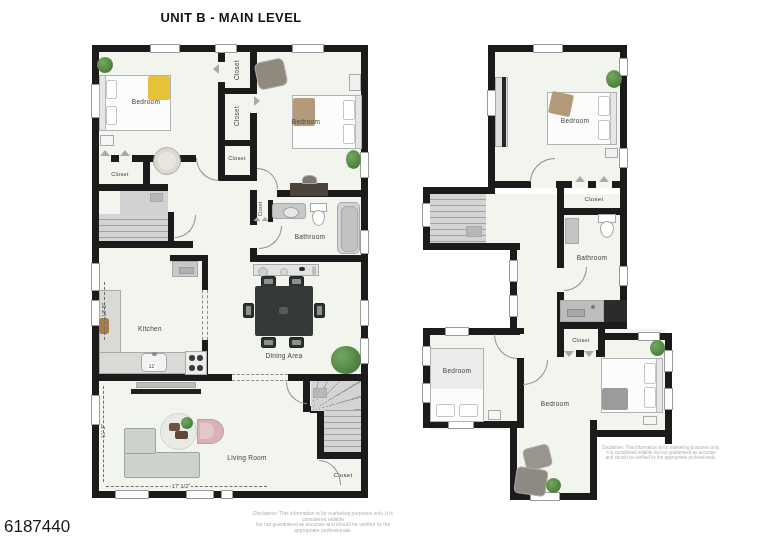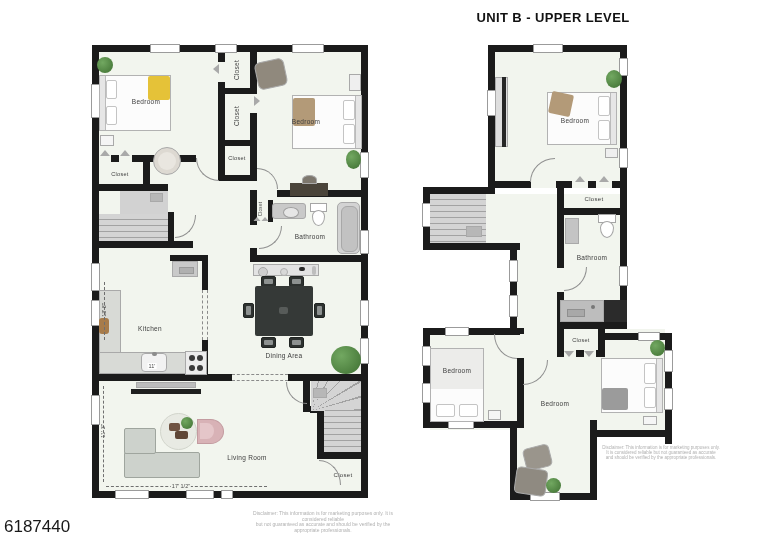--- a/index.html
+++ b/index.html
@@ -35,20 +35,21 @@
   .chair i{position:absolute;left:2px;top:2px;right:2px;bottom:2px;background:#8d9190;display:block;border-radius:1px;}
   .disc{position:absolute;color:#b0b0b0;font-size:5px;line-height:5.5px;text-align:center;}
   .idnum{position:absolute;font-size:17px;color:#191919;}
 </style>
 </head>
 <body>
 
 <div id="stage">
 
   <div class="abs" style="left:0;top:0;width:400px;height:542px;">
+    <div class="title" style="left:131px;top:10px;">UNIT B - MAIN LEVEL</div>
 
     <div class="floor" style="left:92px;top:45px;width:276px;height:453px;"></div>
 
     <i class="w" style="left:92px;top:45px;width:276px;height:7px;"></i>
     <i class="w" style="left:92px;top:491px;width:276px;height:7px;"></i>
     <i class="w" style="left:92px;top:45px;width:7px;height:453px;"></i>
     <i class="w" style="left:361px;top:45px;width:7px;height:453px;"></i>
 
     <i class="w" style="left:218px;top:52px;width:7px;height:10px;"></i>
     <i class="w" style="left:218px;top:82px;width:7px;height:99px;"></i>
@@ -234,21 +235,20 @@
     <i class="v" style="left:252px;top:216px;transform:scale(.7);"></i>
     <i class="v" style="left:260px;top:216px;transform:scale(.7);"></i>
 
     <div class="disc" style="left:244px;top:511px;width:158px;">
       <span>Disclaimer: This information is for marketing purposes only. It is considered reliable</span><br>
       <span>but not guaranteed as accurate and should be verified by the appropriate professionals.</span>
     </div>
   </div>
 
   <div class="abs" style="left:400px;top:0;width:368px;height:542px;margin-left:-400px;">
-    <div class="title" style="left:453px;top:10px;">UNIT B - UPPER LEVEL</div>
 
     <div class="floor" style="left:495px;top:52px;width:125px;height:136px;"></div>
     <div class="floor" style="left:430px;top:194px;width:190px;height:56px;"></div>
     <div class="floor" style="left:517px;top:208px;width:103px;height:121px;"></div>
     <div class="floor" style="left:430px;top:329px;width:235px;height:101px;"></div>
     <div class="floor" style="left:517px;top:335px;width:73px;height:158px;"></div>
 
     <i class="w" style="left:488px;top:45px;width:139px;height:7px;"></i>
     <i class="w" style="left:488px;top:45px;width:7px;height:143px;"></i>
     <i class="w" style="left:620px;top:45px;width:7px;height:284px;"></i>

